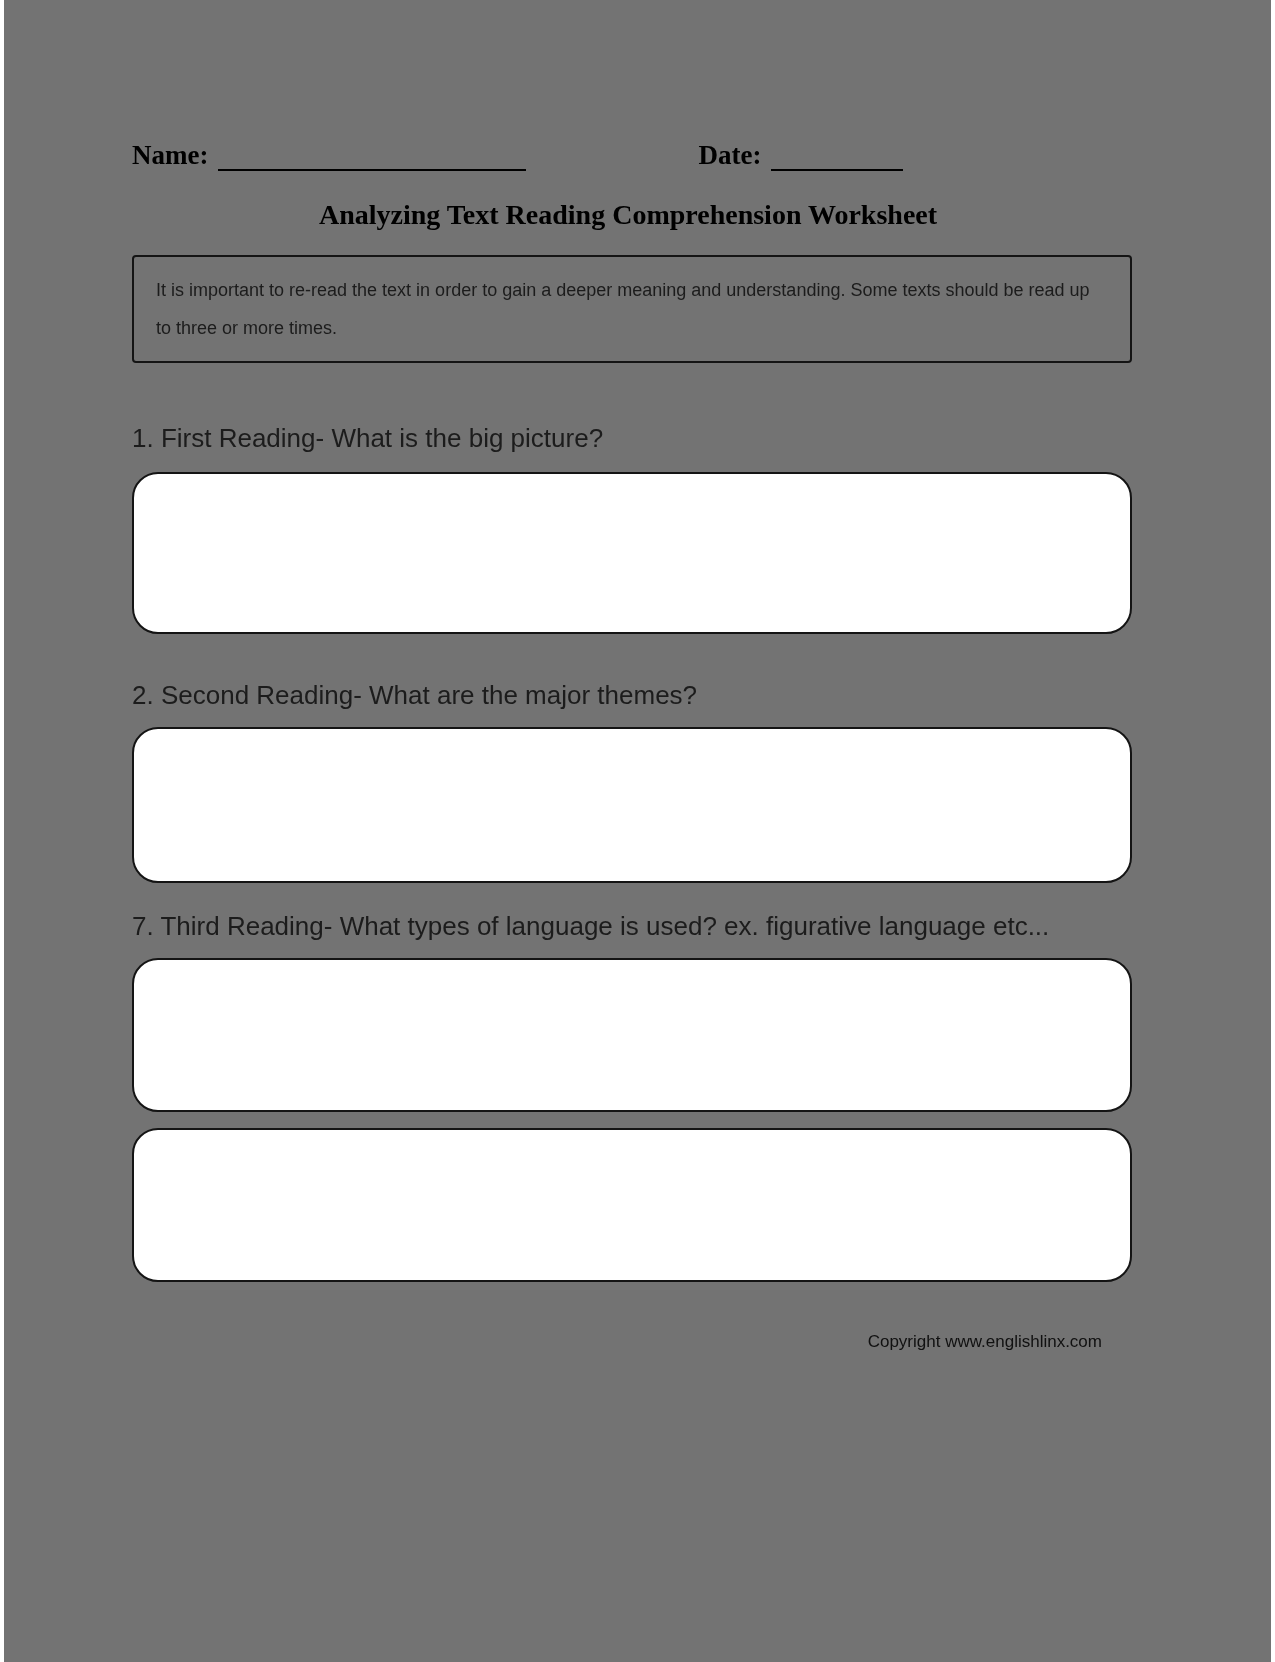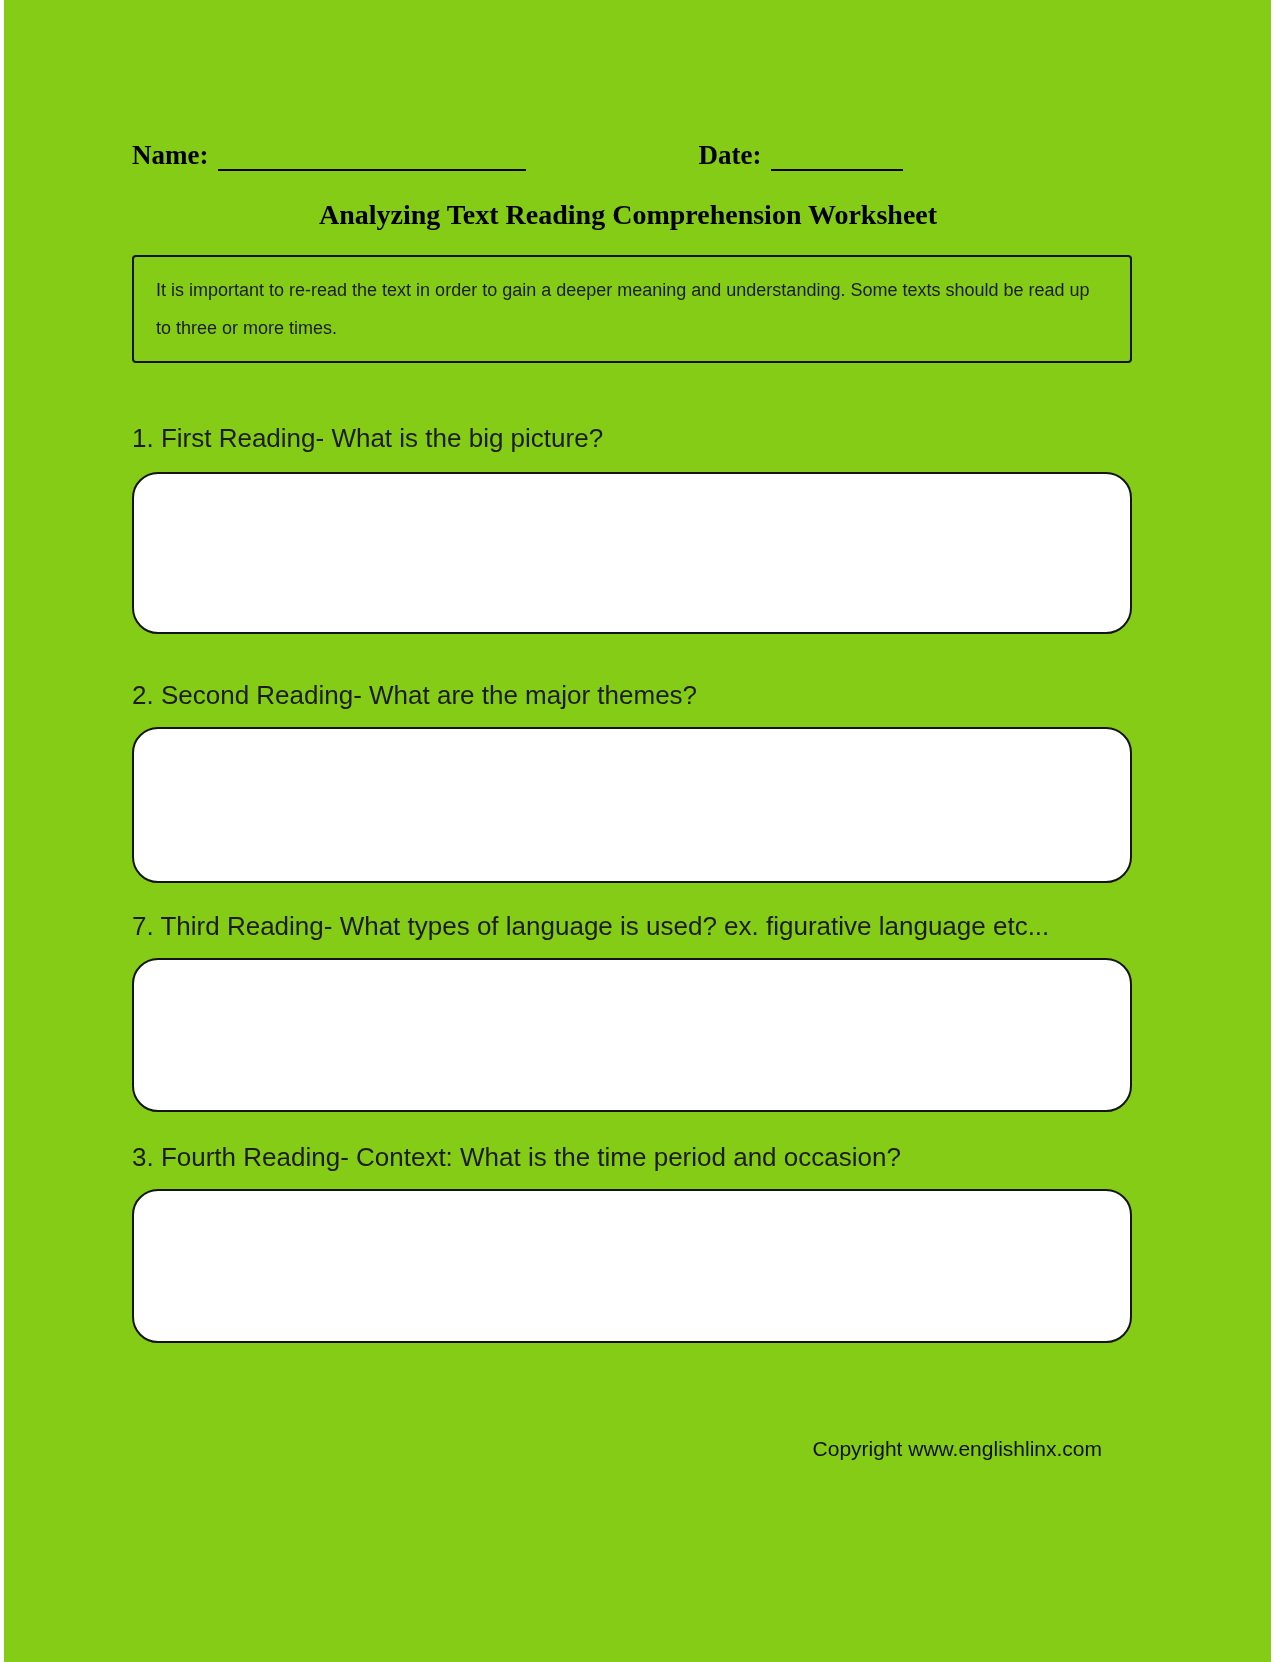--- a/index.html
+++ b/index.html
@@ -2,21 +2,21 @@
 <html><head>
 <meta charset="utf-8">
 <style>
   * { margin: 0; padding: 0; box-sizing: border-box; }
   html, body { background: #ffffff; }
   .page {
     position: relative;
     width: 1267px;
     height: 1662px;
     margin: 0 auto;
-    background: #84cc16;
+    background: #737373;
     font-family: "Liberation Sans", sans-serif;
     color: #1a1a1a;
     padding: 140px 147px 0 128px;
   }
   
   .header-row {
     display: flex;
     align-items: flex-end;
     font-family: "Liberation Serif", serif;
     font-weight: bold;
@@ -70,23 +70,23 @@
     border: 2px solid #141414;
     border-radius: 26px;
     background: #fff;
   }
   .ab1 { margin-top: 18px; height: 162px; }
   .ab2 { margin-top: 16px; height: 156px; }
   .ab3 { margin-top: 16px; height: 154px; }
   .ab4 { margin-top: 16px; height: 154px; }
   
   .footer {
-    margin-top: 94px;
+    margin-top: 50px;
     text-align: right;
-    font-size: 21px;
+    font-size: 17px;
     color: #111;
     padding-right: 22px;
   }
 </style>
 </head>
 <body>
 
 <div class="page">
 
   <div class="header-row">
@@ -107,18 +107,17 @@
 
   <div class="question-label q1">1. First Reading- What is the big picture?</div>
   <div class="answer-box ab1"></div>
 
   <div class="question-label q2">2. Second Reading- What are the major themes?</div>
   <div class="answer-box ab2"></div>
 
   <div class="question-label q3">7. Third Reading- What types of language is used? ex. figurative language etc...</div>
   <div class="answer-box ab3"></div>
 
-  <div class="question-label q4">3. Fourth Reading- Context: What is the time period and occasion?</div>
   <div class="answer-box ab4"></div>
 
   <div class="footer">Copyright www.englishlinx.com</div>
 
 </div>
 
 </body></html>

